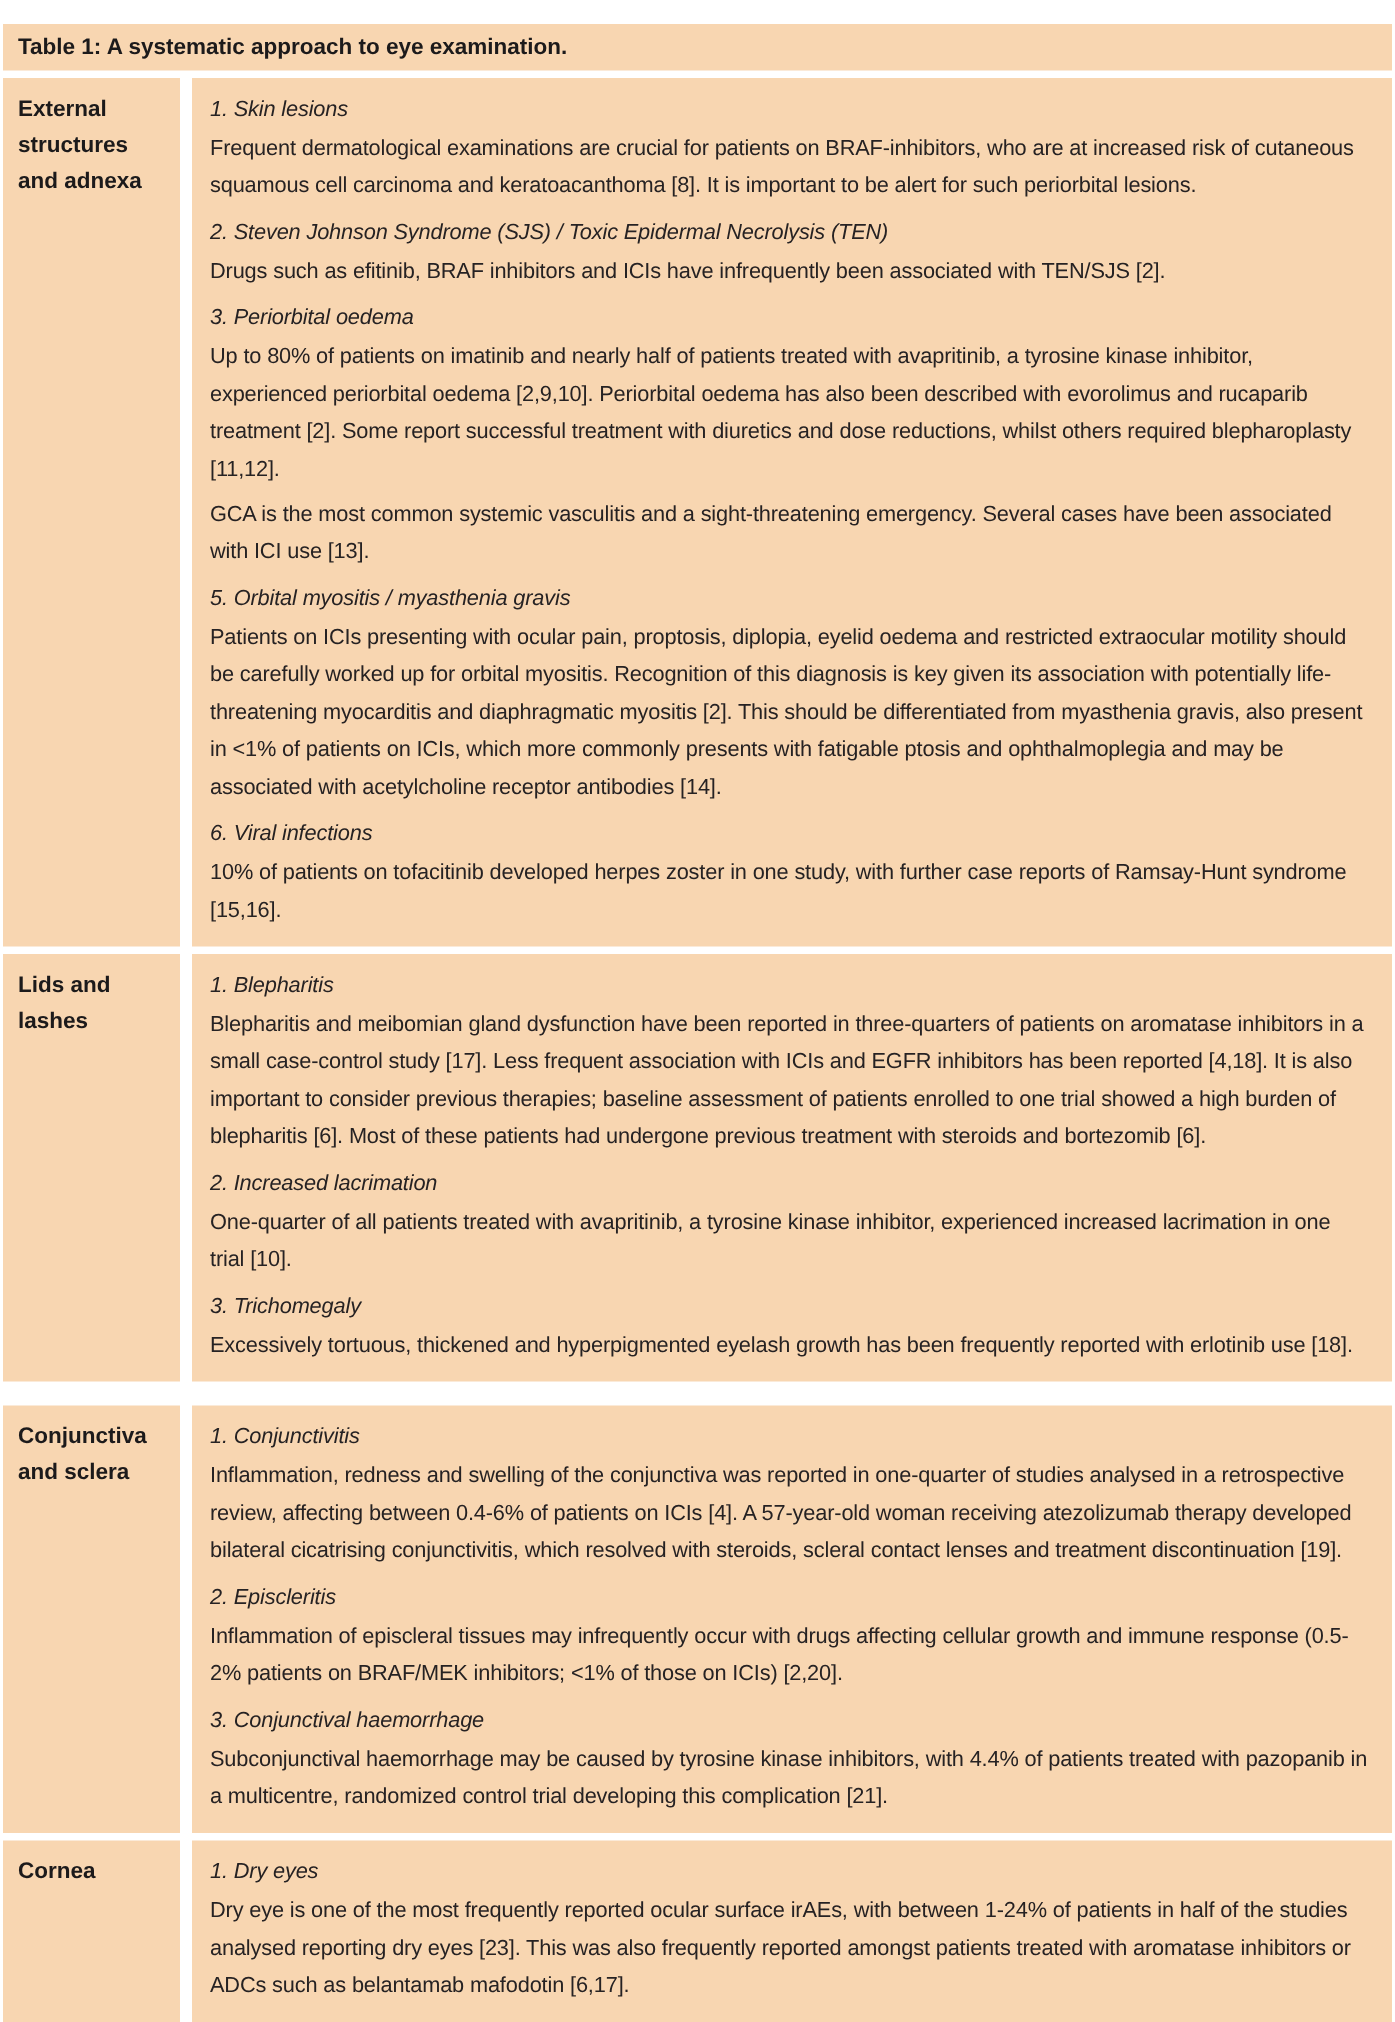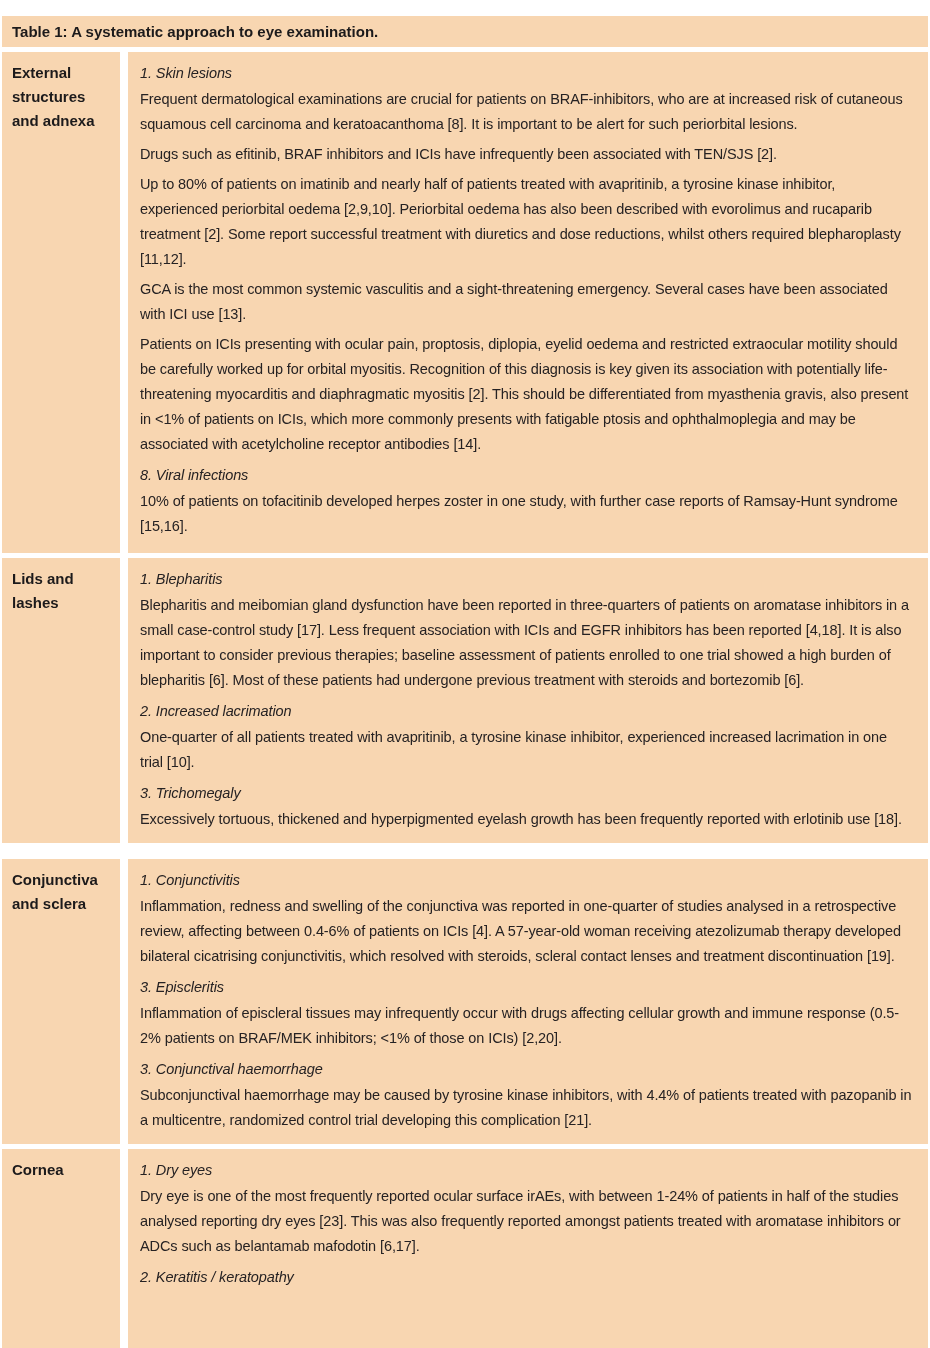--- a/index.html
+++ b/index.html
@@ -52,29 +52,32 @@
   <div class="title-bar">Table 1: A systematic approach to eye examination.</div>
   <div id="rows">
   <div class="row">
     <div class="cat-cell">
       <span class="cat-text">External structures and adnexa</span>
     </div>
     <div class="content-cell">
   <p class="item-heading">1. Skin lesions</p>
   <p class="item-body">Frequent dermatological examinations are crucial for patients on BRAF-inhibitors, who are at increased risk of cutaneous squamous cell carcinoma and keratoacanthoma [8]. It is important to be alert for such periorbital lesions.</p>
 
+  <p class="item-heading">2. Steven Johnson Syndrome (SJS) / Toxic Epidermal Necrolysis (TEN)</p>
   <p class="item-body">Drugs such as efitinib, BRAF inhibitors and ICIs have infrequently been associated with TEN/SJS [2].</p>
 
+  <p class="item-heading">3. Periorbital oedema</p>
   <p class="item-body">Up to 80% of patients on imatinib and nearly half of patients treated with avapritinib, a tyrosine kinase inhibitor, experienced periorbital oedema [2,9,10]. Periorbital oedema has also been described with evorolimus and rucaparib treatment [2]. Some report successful treatment with diuretics and dose reductions, whilst others required blepharoplasty [11,12].</p>
 
   <p class="item-body">GCA is the most common systemic vasculitis and a sight-threatening emergency. Several cases have been associated with ICI use [13].</p>
 
+  <p class="item-heading">5. Orbital myositis / myasthenia gravis</p>
   <p class="item-body">Patients on ICIs presenting with ocular pain, proptosis, diplopia, eyelid oedema and restricted extraocular motility should be carefully worked up for orbital myositis. Recognition of this diagnosis is key given its association with potentially life-threatening myocarditis and diaphragmatic myositis [2]. This should be differentiated from myasthenia gravis, also present in &lt;1% of patients on ICIs, which more commonly presents with fatigable ptosis and ophthalmoplegia and may be associated with acetylcholine receptor antibodies [14].</p>
 
-  <p class="item-heading">8. Viral infections</p>
+  <p class="item-heading">6. Viral infections</p>
   <p class="item-body">10% of patients on tofacitinib developed herpes zoster in one study, with further case reports of Ramsay-Hunt syndrome [15,16].</p>
 </div>
   </div>
 
   <div class="row">
     <div class="cat-cell">
       <span class="cat-text">Lids and lashes</span>
     </div>
     <div class="content-cell">
   <p class="item-heading">1. Blepharitis</p>
@@ -89,21 +92,21 @@
   </div>
 
   <div class="row">
     <div class="cat-cell">
       <span class="cat-text">Conjunctiva and sclera</span>
     </div>
     <div class="content-cell">
   <p class="item-heading">1. Conjunctivitis</p>
   <p class="item-body">Inflammation, redness and swelling of the conjunctiva was reported in one-quarter of studies analysed in a retrospective review, affecting between 0.4-6% of patients on ICIs [4]. A 57-year-old woman receiving atezolizumab therapy developed bilateral cicatrising conjunctivitis, which resolved with steroids, scleral contact lenses and treatment discontinuation [19].</p>
 
-  <p class="item-heading">3. Episcleritis</p>
+  <p class="item-heading">2. Episcleritis</p>
   <p class="item-body">Inflammation of episcleral tissues may infrequently occur with drugs affecting cellular growth and immune response (0.5-2% patients on BRAF/MEK inhibitors; &lt;1% of those on ICIs) [2,20].</p>
 
   <p class="item-heading">3. Conjunctival haemorrhage</p>
   <p class="item-body">Subconjunctival haemorrhage may be caused by tyrosine kinase inhibitors, with 4.4% of patients treated with pazopanib in a multicentre, randomized control trial developing this complication [21].</p>
 </div>
   </div>
 
   <div class="row">
     <div class="cat-cell">
       <span class="cat-text">Cornea</span>

